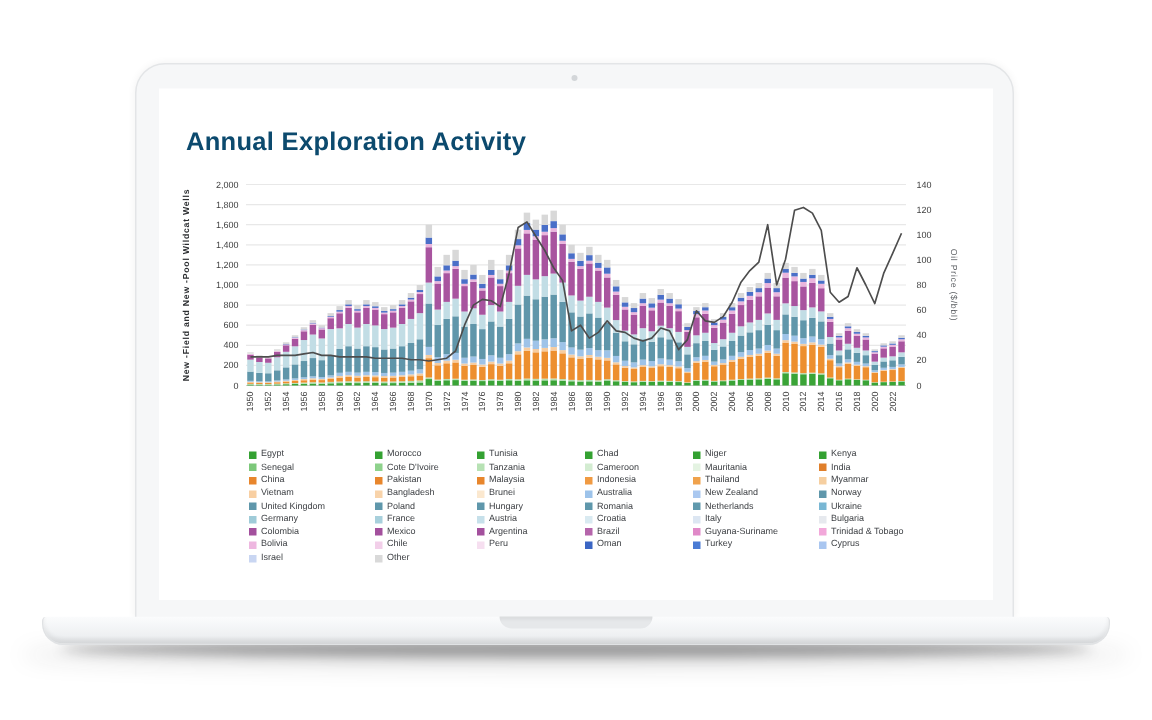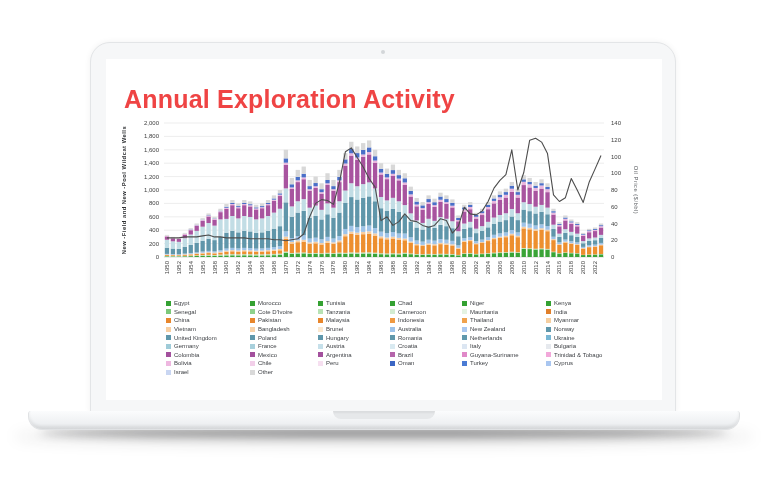--- a/index.html
+++ b/index.html
@@ -20,21 +20,21 @@
     position:absolute;left:50%;top:7px;width:4px;height:4px;margin-left:-2px;
     border-radius:50%;background:#d3d6d9;
   }
   .screen{
     position:absolute;left:15px;top:16px;right:13px;bottom:12px;
     background:#ffffff;overflow:hidden;
   }
   
   .chart-title{
     position:absolute;left:18px;top:26px;margin:0;
-    font-size:25px;font-weight:700;color:#ef4444;letter-spacing:.2px;
+    font-size:17px;font-weight:700;color:#0c4a6e;letter-spacing:.2px;
   }
   .plot-wrap{position:absolute;left:14px;top:56px;width:512px;height:178px;}
   svg{overflow:visible;display:block;}
   .legend{
     position:absolute;left:60px;top:240px;display:flex;align-items:flex-start;
   }
   .legend-col{display:flex;flex-direction:column;}
   .legend-item{display:flex;align-items:center;height:8.6px;}
   .legend-swatch{width:5px;height:5px;margin-right:3px;flex:0 0 auto;}
   .legend-label{font-size:6px;color:#3c3f43;white-space:nowrap;line-height:1;}

